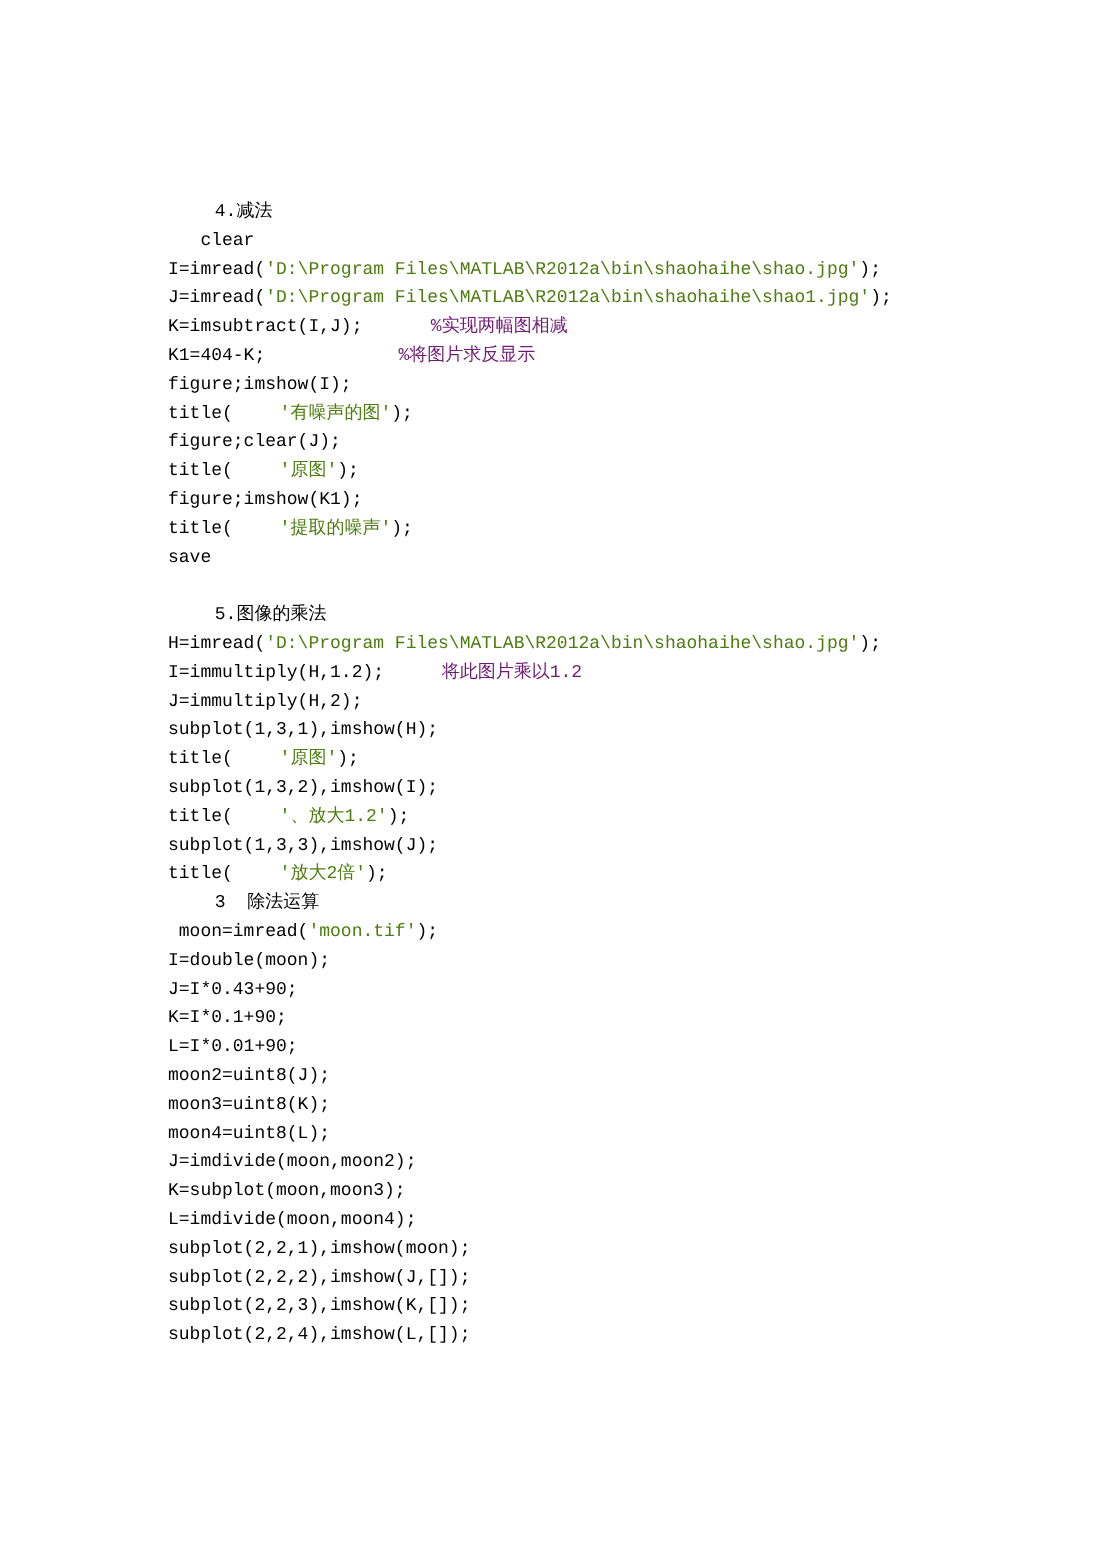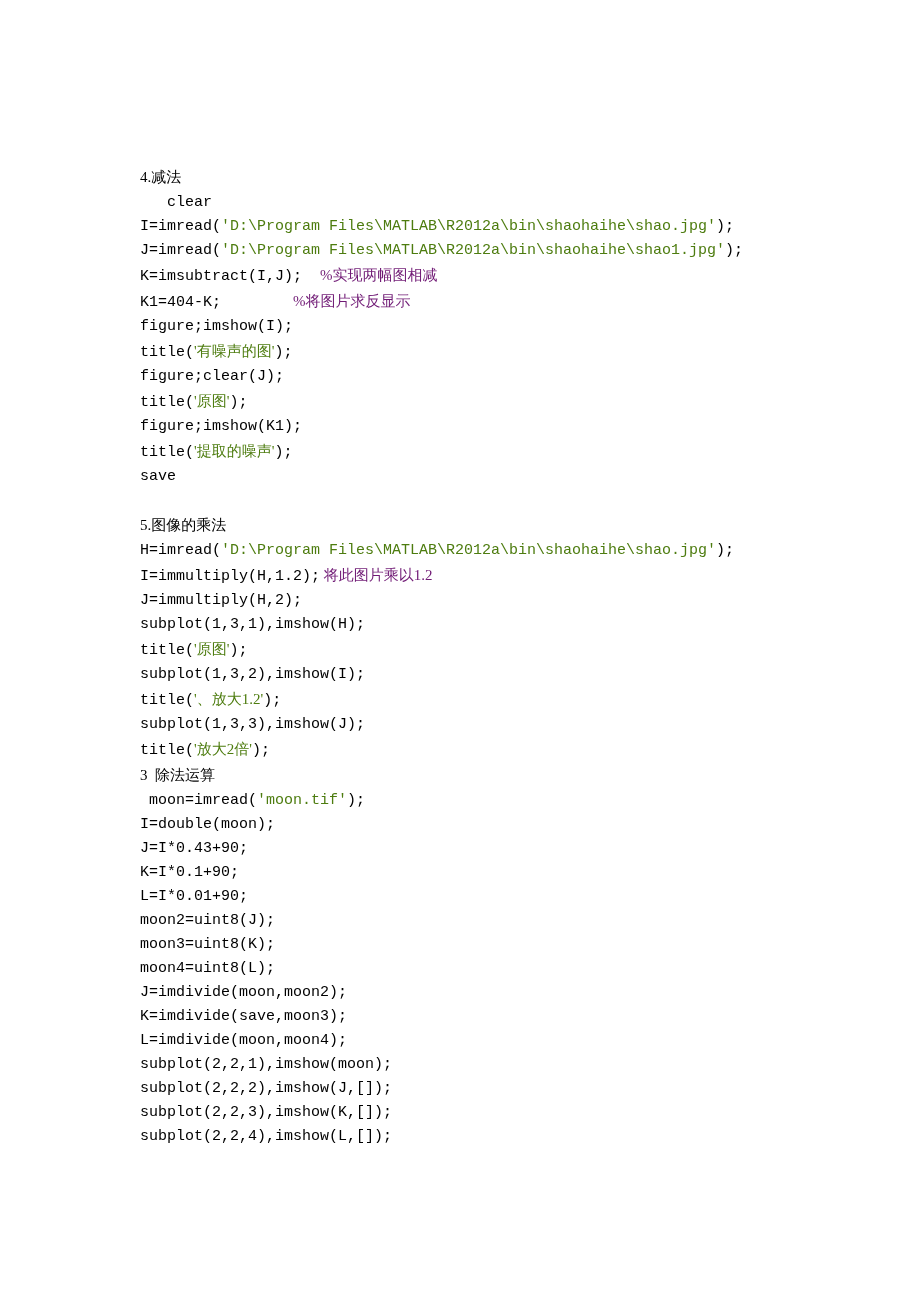--- a/index.html
+++ b/index.html
@@ -8,21 +8,21 @@
       font-family: "Courier New", monospace;
       font-size: 15px;
       line-height: 1.6;
       padding: 165px 140px 100px 140px;
       color: #000000;
       width: 920px;
     }
     .line { white-space: pre; margin: 0; }
     .purple { color: #4d7c0f; }
     .green { color: #701a75; }
-    .cjk { font-family: Liberation Serif, serif; }
+    .cjk { font-family: Liberation Mono, monospace; margin-left: 39px; }
     .indent1 { padding-left: 1.8em; }
     .indent-small { padding-left: 0.6em; }
     .spacer { height: 24px; }
   </style>
 </head>
 <body>
 
 <div class="line"><span class="cjk">4.减法</span></div>
 <div class="line indent1"><span>clear</span></div>
 <div class="line"><span>I=imread(</span><span class="purple">'D:\Program Files\MATLAB\R2012a\bin\shaohaihe\shao.jpg'</span><span>);</span></div>
@@ -52,18 +52,18 @@
 <div class="line"><span class="cjk">3  除法运算</span></div>
 <div class="line indent-small"><span>moon=imread(</span><span class="purple">'moon.tif'</span><span>);</span></div>
 <div class="line"><span>I=double(moon);</span></div>
 <div class="line"><span>J=I*0.43+90;</span></div>
 <div class="line"><span>K=I*0.1+90;</span></div>
 <div class="line"><span>L=I*0.01+90;</span></div>
 <div class="line"><span>moon2=uint8(J);</span></div>
 <div class="line"><span>moon3=uint8(K);</span></div>
 <div class="line"><span>moon4=uint8(L);</span></div>
 <div class="line"><span>J=imdivide(moon,moon2);</span></div>
-<div class="line"><span>K=imdivide(save,moon3);</span></div>
+<div class="line"><span>K=subplot(moon,moon3);</span></div>
 <div class="line"><span>L=imdivide(moon,moon4);</span></div>
 <div class="line"><span>subplot(2,2,1),imshow(moon);</span></div>
 <div class="line"><span>subplot(2,2,2),imshow(J,[]);</span></div>
 <div class="line"><span>subplot(2,2,3),imshow(K,[]);</span></div>
 <div class="line"><span>subplot(2,2,4),imshow(L,[]);</span></div>
 
 </body></html>

